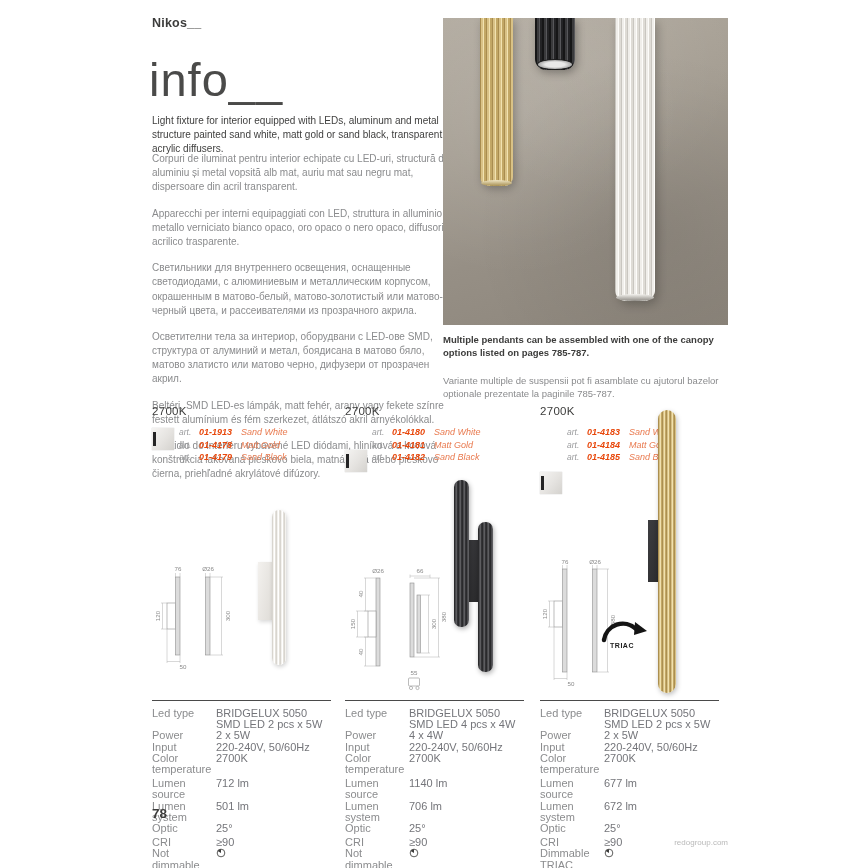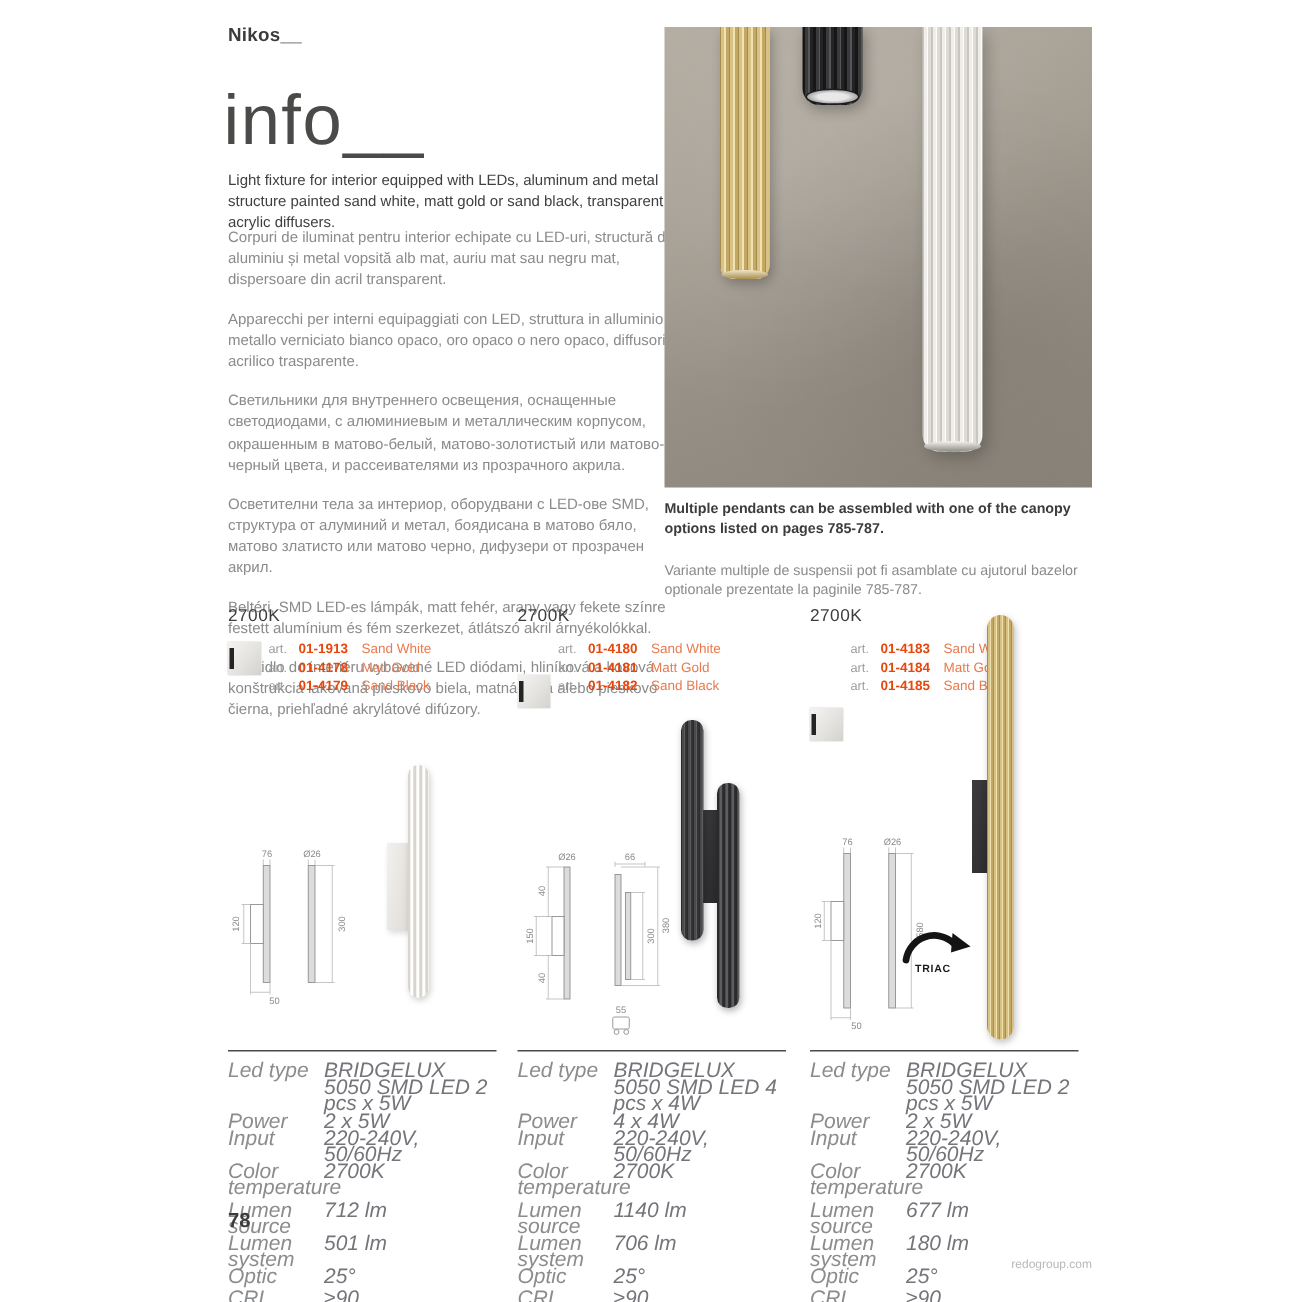--- a/index.html
+++ b/index.html
@@ -42,21 +42,21 @@
   .caption { left: 443px; top: 333px; width: 288px; }
   .caption .en { font-size: 9.5px; font-weight: bold; color: #3c3c3b; line-height: 1.4; margin-bottom: 14px; }
   .caption p.alt { font-size: 9.5px; color: #8a8b8d; line-height: 1.38; }
 
   
   .temp { font-size: 11.5px; color: #3c3c3b; letter-spacing: .3px; }
   .thumb { width: 22px; height: 22px; background: linear-gradient(130deg, #f5f4f2 0%, #e5e3e0 55%, #d4d2ce 100%);
            position: relative; box-shadow: 0 0 1px rgba(0,0,0,.25); }
   .thumb::before { content:""; position:absolute; left:1px; top:4px; width:3px; height:14px; background:#242425; }
   .articles { display: flex; flex-direction: column; }
-  .art-row { display: flex; align-items: baseline; height: 12.5px; font-size: 8.5px; }
+  .art-row { display: flex; align-items: baseline; height: 12.5px; font-size: 8.5px; font-style: italic; }
   .art-prefix { color: #9b9c9e; width: 20px; }
   .art-code { color: #e8470b; font-weight: bold; width: 42px; font-size: 9px; }
   .art-finish { color: #e97a4f; font-size: 9px; }
 
   
   .dim-svg text { font-size: 6.2px; fill: #8a8a8a; font-family: "Liberation Sans", sans-serif; }
   .dim-svg line, .dim-svg polyline { stroke: #b8b8b8; stroke-width: .55; }
   .dim-svg rect.bar { fill: #dcdcdc; stroke: #8f8f8f; stroke-width: .6; }
   .dim-svg rect.plate { fill: #ffffff; stroke: #8f8f8f; stroke-width: .6; }
   .dim-svg rect.mini { fill: #fff; stroke: #8f8f8f; stroke-width: .6; }
@@ -68,21 +68,21 @@
              box-shadow: 1px 2px 4px rgba(0,0,0,.18); }
   .t-dark  { background: repeating-linear-gradient(90deg, #2a2a2c 0 1px, #4a4a4d 1px 2px, #5d5d60 2px 3px, #333336 3px 4px);
              box-shadow: 1px 2px 5px rgba(0,0,0,.3); }
   .t-gold  { background: repeating-linear-gradient(90deg, #ab8f51 0 1px, #d8c184 1px 2px, #f0e0ae 2px 3px, #c2a765 3px 4px);
              box-shadow: 1px 2px 5px rgba(0,0,0,.25); }
   .plate-white { position:absolute; background: linear-gradient(100deg, #f3f1ee, #dedbd6); box-shadow: 1px 2px 4px rgba(0,0,0,.15); }
   .plate-dark  { position:absolute; background: linear-gradient(100deg, #3d3d40, #2a2a2c); }
 
   
   .spec { width: 179px; border-top: 1px solid #4a4a4a; padding-top: 7px; }
-  .spec-row { display: flex; line-height: 11.2px; font-size: 14px; font-style: italic; }
+  .spec-row { display: flex; line-height: 11.2px; font-size: 11px; }
   .spec-row .lbl { width: 64px; color: #8b8c8e; flex: none; }
   .spec-row .val { color: #74757a; }
   .gap-top { margin-top: 3px; }
   .cert-row { display: flex; align-items: center; gap: 4px; margin-top: 3px; }
   .cert-ce { font-size: 10px; font-weight: bold; color: #2e2e2e; letter-spacing: -0.5px; }
   .cert-circle { font-size: 9px; color: #2e2e2e; }
   .cert-ip { font-size: 10px; font-weight: bold; color: #2e2e2e; }
   .dim-icon { display: inline-block; }
 
   
@@ -392,21 +392,21 @@
     <div class="spec-row">
         <span class="lbl">Color temperature</span>
         <span class="val">2700K</span>
       </div>
     <div class="spec-row gap-top">
         <span class="lbl">Lumen source</span>
         <span class="val">677 lm</span>
       </div>
     <div class="spec-row">
         <span class="lbl">Lumen system</span>
-        <span class="val">180 lm</span>
+        <span class="val">672 lm</span>
       </div>
     <div class="spec-row">
         <span class="lbl">Optic</span>
         <span class="val">25°</span>
       </div>
     <div class="spec-row gap-top">
         <span class="lbl">CRI</span>
         <span class="val">≥90</span>
       </div>
     <div class="spec-row">

